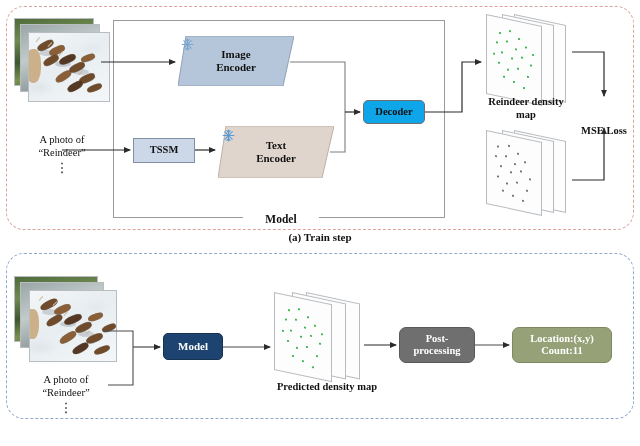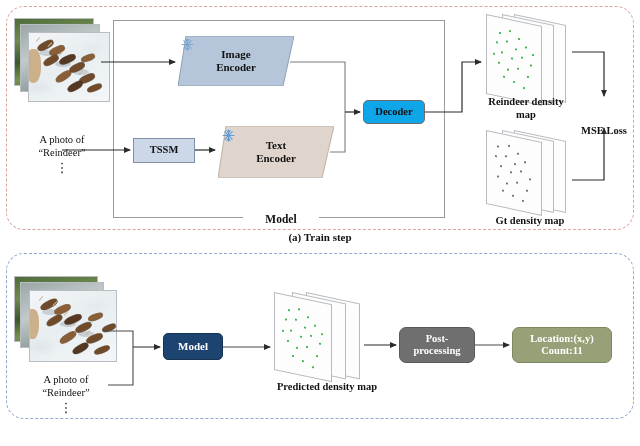--- a/index.html
+++ b/index.html
@@ -236,23 +236,20 @@
       <div class="dot k" style="left:33px;top:32px;"></div>
       <div class="dot k" style="left:42px;top:38px;"></div>
       <div class="dot k" style="left:10px;top:42px;"></div>
       <div class="dot k" style="left:19px;top:47px;"></div>
       <div class="dot k" style="left:29px;top:44px;"></div>
       <div class="dot k" style="left:39px;top:50px;"></div>
       <div class="dot k" style="left:15px;top:55px;"></div>
       <div class="dot k" style="left:25px;top:58px;"></div>
       <div class="dot k" style="left:35px;top:61px;"></div>
     </div>
-  </div>
-  <div class="slabel" style="left:470px;top:215px;width:120px;">
-    <span>Gt density map</span>
   </div>
 
   <div class="slabel" style="left:572px;top:106px;width:64px;margin-top:19px;">
     <span>MSE Loss</span>
   </div>
 
   <div class="cap" id="cap-a">(a) Train step</div>
 
   <div class="panel" id="panel-test"></div>
 

